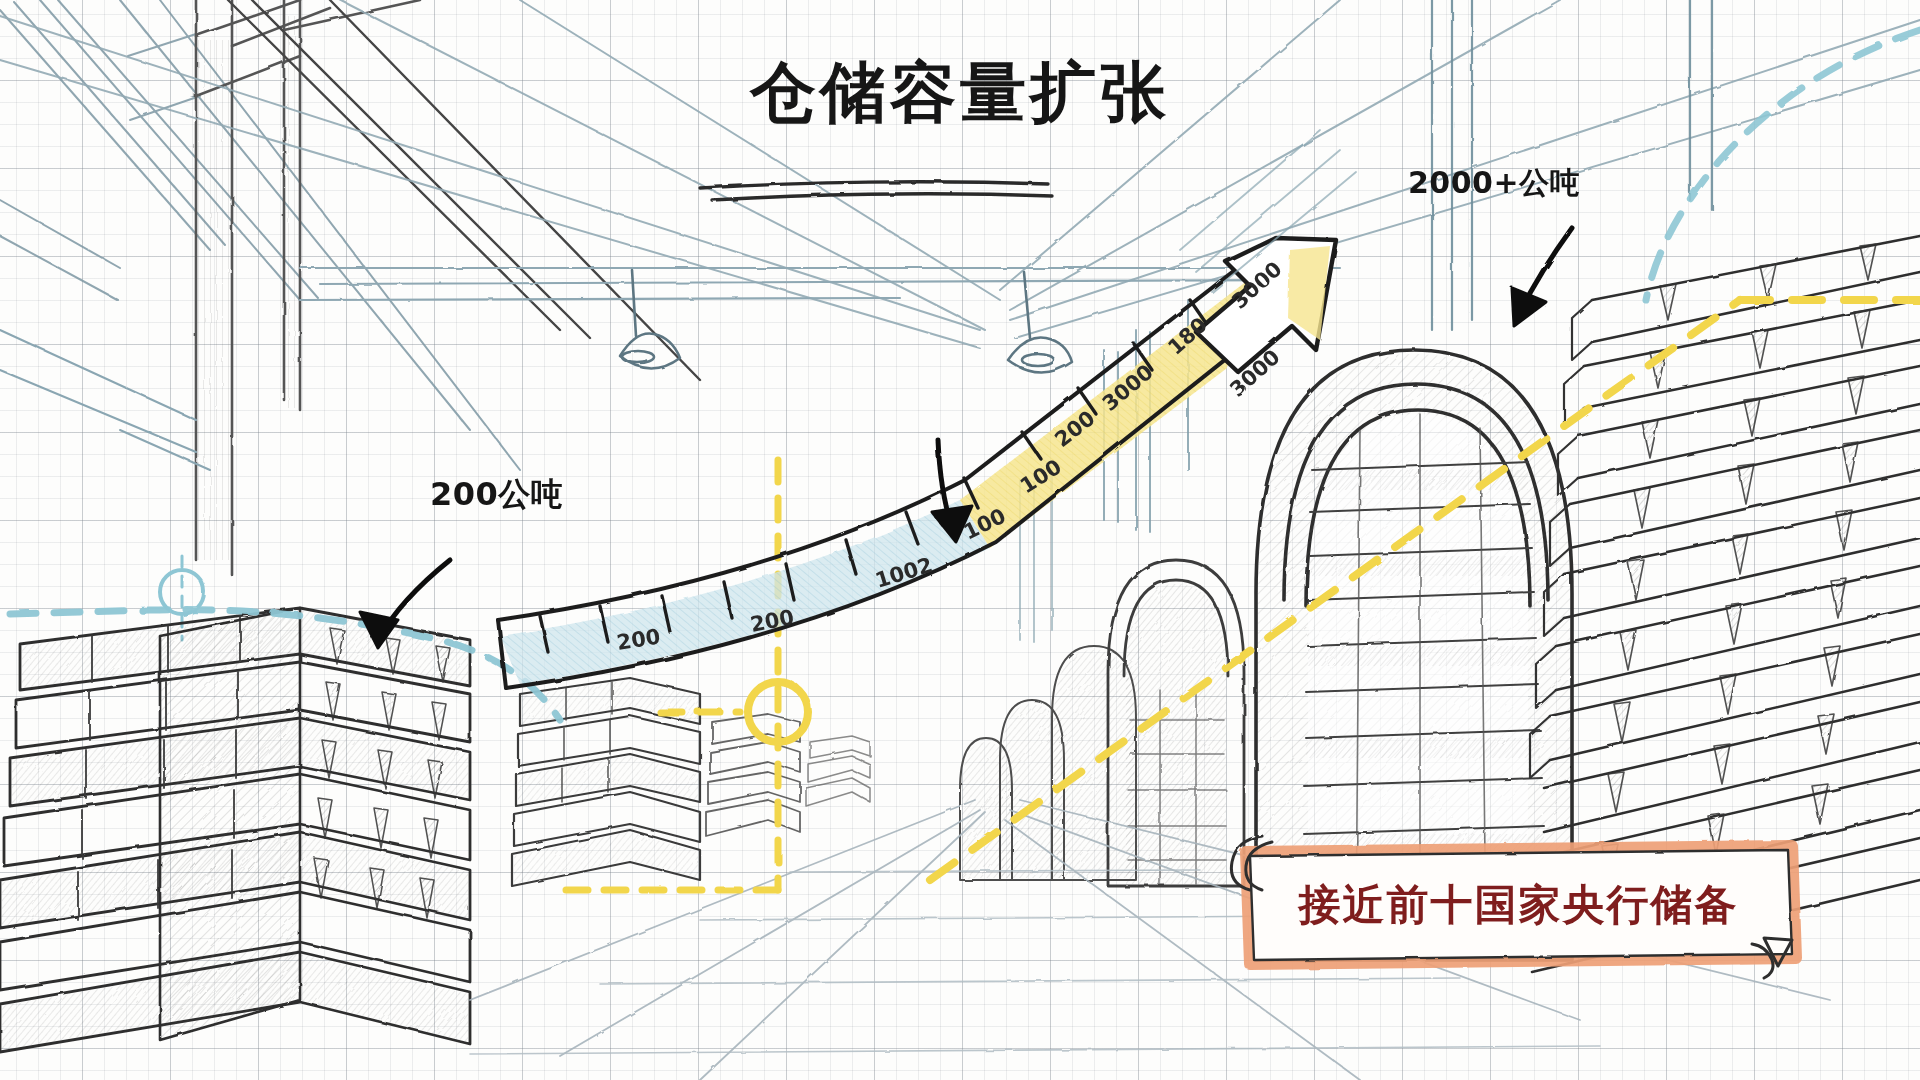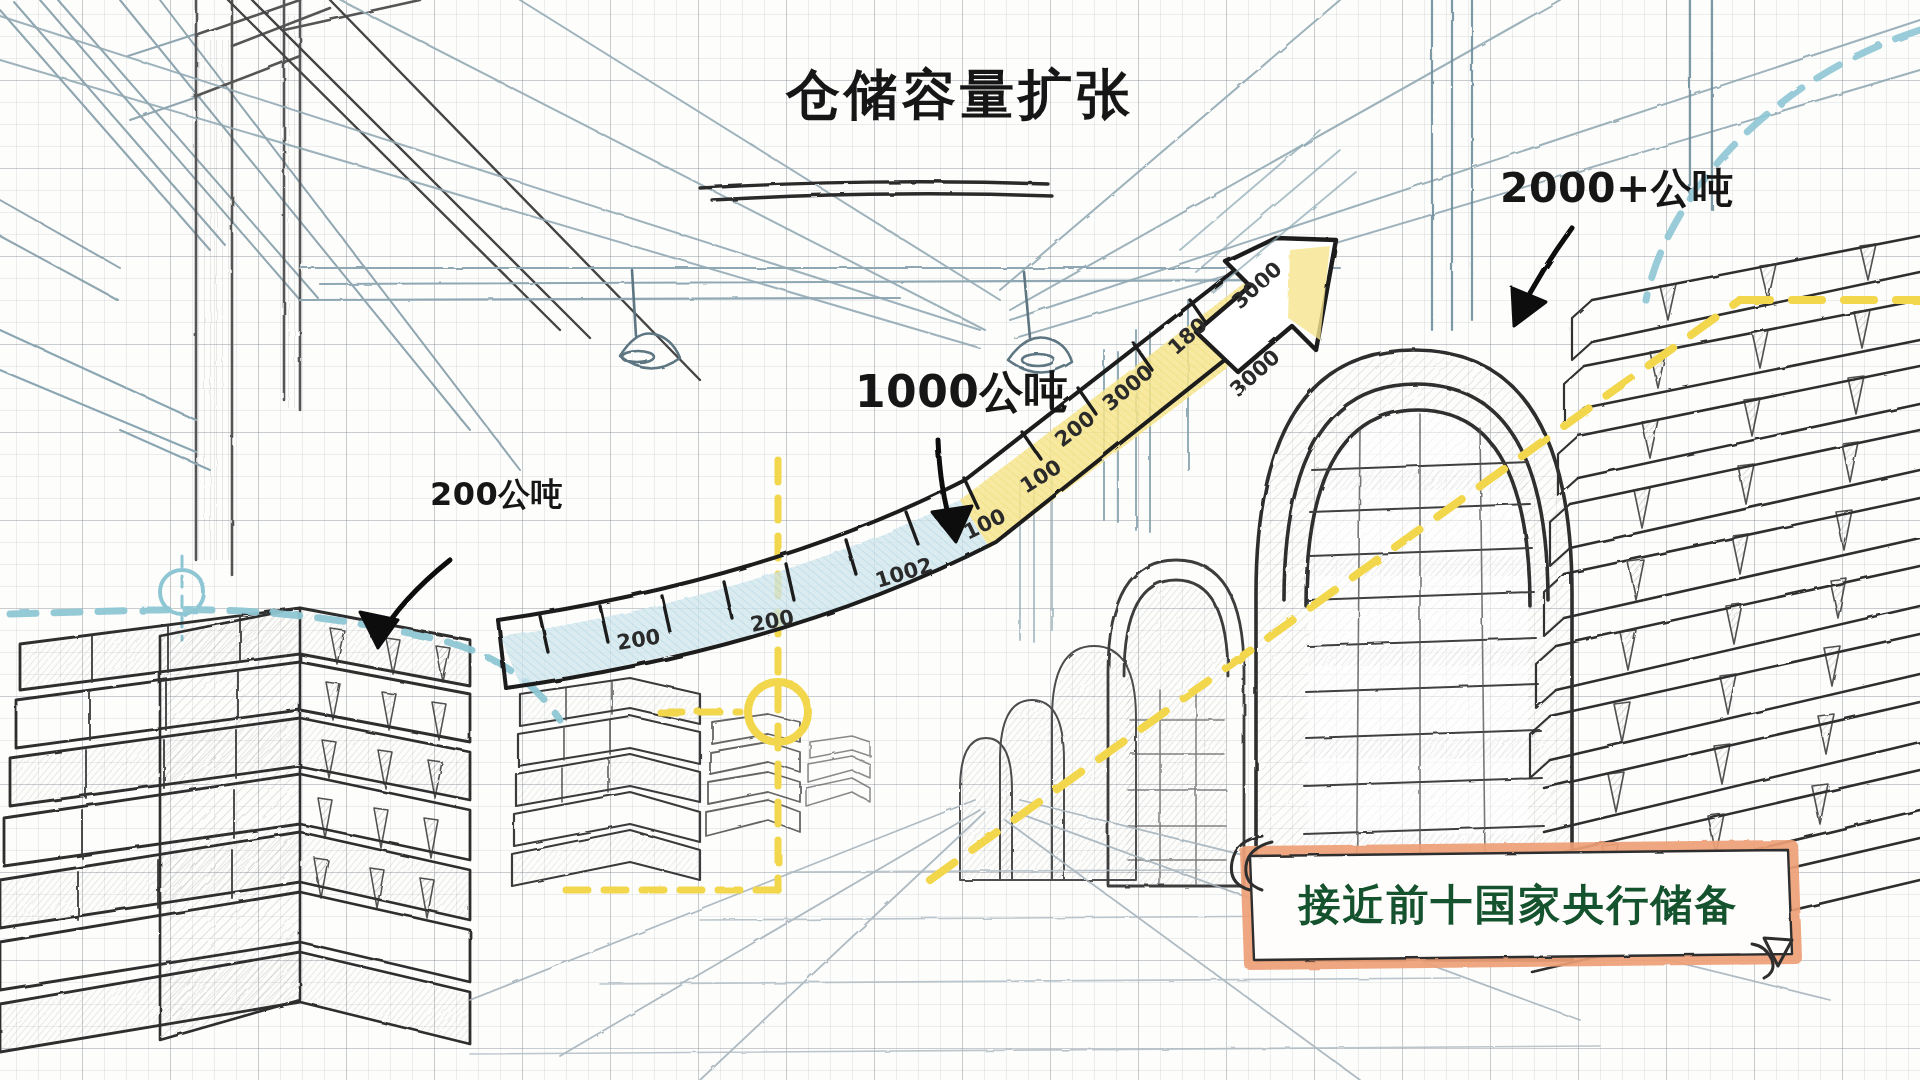--- a/index.html
+++ b/index.html
@@ -15,30 +15,30 @@
       linear-gradient(to right, rgba(120,130,140,.13) 1px, transparent 1px),
       linear-gradient(to bottom, rgba(120,130,140,.13) 1px, transparent 1px);
     background-size:88px 88px,88px 88px,22px 22px,22px 22px;
     background-position:-6px -8px,-6px -8px,-6px -8px,-6px -8px;}
 
   #art{position:absolute;inset:0;}
 
   
   .lbl{position:absolute;color:#161616;font-weight:700;letter-spacing:.5px;
        white-space:nowrap;line-height:1;}
-  #title{left:50%;transform:translateX(-50%);top:68px;font-size:54px;letter-spacing:4px;}
+  #title{left:50%;transform:translateX(-50%);top:60px;font-size:66px;letter-spacing:4px;}
   #t200{left:430px;top:478px;font-size:32px;}
   #t1000{left:855px;top:370px;font-size:44px;}
-  #t2000{left:1500px;top:168px;font-size:41px;}
+  #t2000{left:1408px;top:168px;font-size:30px;}
 
   
   #callout{position:absolute;left:1242px;top:846px;width:553px;height:118px;}
   #callout .cotxt{position:absolute;left:0;top:0;width:553px;height:118px;
       display:flex;align-items:center;justify-content:center;
-      font-size:42px;font-weight:700;color:#14532d;letter-spacing:2px;}
+      font-size:42px;font-weight:700;color:#7f1d1d;letter-spacing:2px;}
 </style>
 </head>
 <body>
 
 <div id="stage">
 
   <div id="grid"></div>
 
   <svg id="art" viewBox="0 0 1920 1080" preserveAspectRatio="none">
     <defs>
@@ -423,21 +423,20 @@
       <text x="1176" y="356" transform="rotate(-42 1176 356)">180</text>
       <text x="1240" y="310" transform="rotate(-42 1240 310)">3000</text>
       <text x="1238" y="398" transform="rotate(-42 1238 398)">3000</text>
     </g>
   </svg>
 
   <div class="lbl" id="title">仓储容量扩张</div>
 
   <div class="lbl" id="t200">200公吨</div>
 
-  <div class="lbl" id="t1000">1000公吨</div>
 
   <div class="lbl" id="t2000">2000+公吨</div>
 
   <div id="callout">
     <div class="cotxt">接近前十国家央行储备</div>
   </div>
 
 </div>
 
 </body></html>

